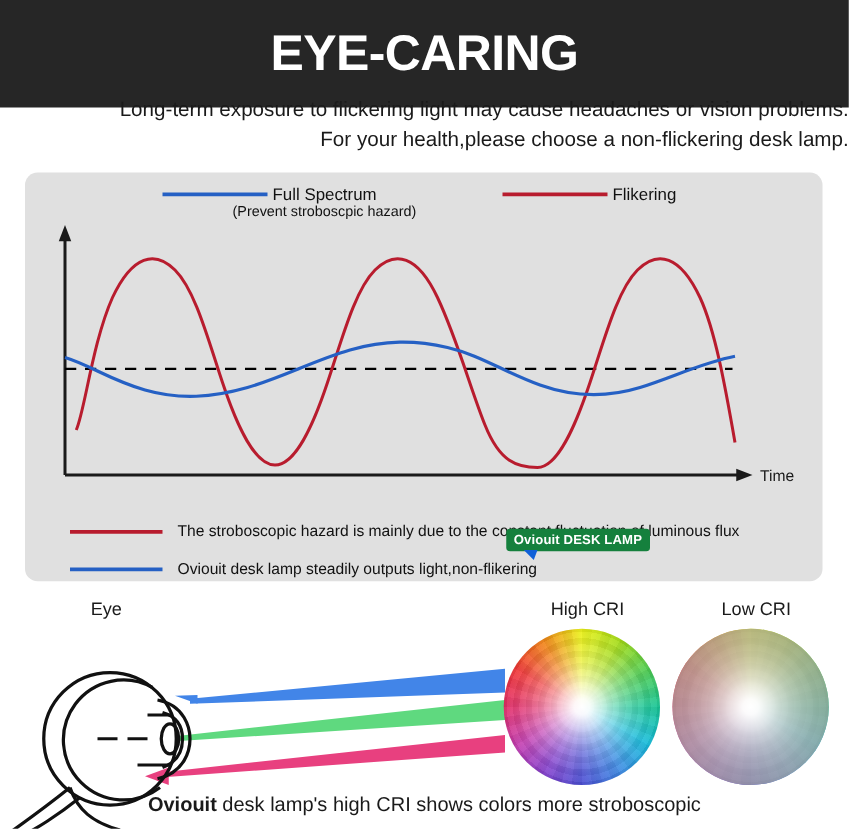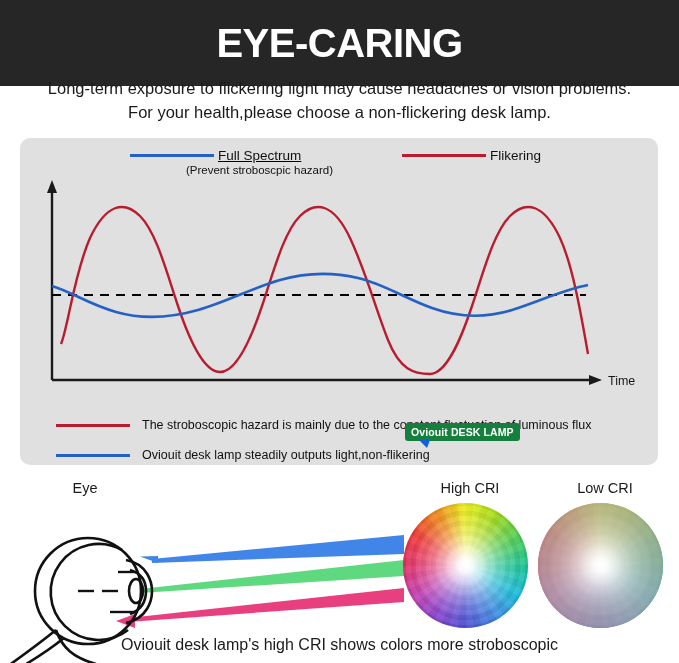--- a/index.html
+++ b/index.html
@@ -24,21 +24,21 @@
     letter-spacing:-0.5px;
     font-family:"Liberation Sans",sans-serif;
   }
 
   
   .subtitle{
     position:absolute;left:0;top:76px;width:679px;
     text-align:center;color:#1a1a1a;
     font-size:16.5px;line-height:24px;
   }
-  .subtitle div{white-space:nowrap;}
+  .subtitle div{white-space:nowrap;text-align:right;}
 
   
   .panel{
     position:absolute;left:20px;top:138px;width:638px;height:327px;
     background:#e0e0e0;border-radius:10px;
   }
 
   
   .legend-top{position:absolute;left:0;top:0;width:638px;height:45px;}
   .lg-item{position:absolute;display:flex;align-items:center;}
@@ -111,40 +111,40 @@
       rgba(255,255,255,0.04) 7.5deg, rgba(255,255,255,0.04) 15deg);
   }
   .desat{
     position:absolute;left:0;top:0;width:100%;height:100%;border-radius:50%;
     background:rgba(160,158,150,0.74);
   }
   .caption{
     position:absolute;left:0;top:636px;width:679px;text-align:center;
     font-size:16px;color:#1a1a1a;
   }
-  .caption b{font-weight:normal;}
+  .caption b{font-weight:bold;}
 </style>
 </head>
 <body>
 
 <div id="root">
 
   <div class="header-bar">
     <div class="header-title">EYE-CARING</div>
   </div>
 
   <div class="subtitle">
     <div>Long-term exposure to flickering light may cause headaches or vision problems.</div>
     <div>For your health,please choose a non-flickering desk lamp.</div>
   </div>
 
   <div class="panel">
 
     <div class="legend-top">
-      <div class="lg-item" style="left:110px;top:10px;text-decoration:underline;">
+      <div class="lg-item" style="left:110px;top:10px;">
         <span class="lg-line blue"></span>
         <span class="lg-label">Full Spectrum</span>
       </div>
       <div class="lg-sub">(Prevent stroboscpic hazard)</div>
       <div class="lg-item" style="left:382px;top:10px;">
         <span class="lg-line red"></span>
         <span class="lg-label">Flikering</span>
       </div>
     </div>
 

